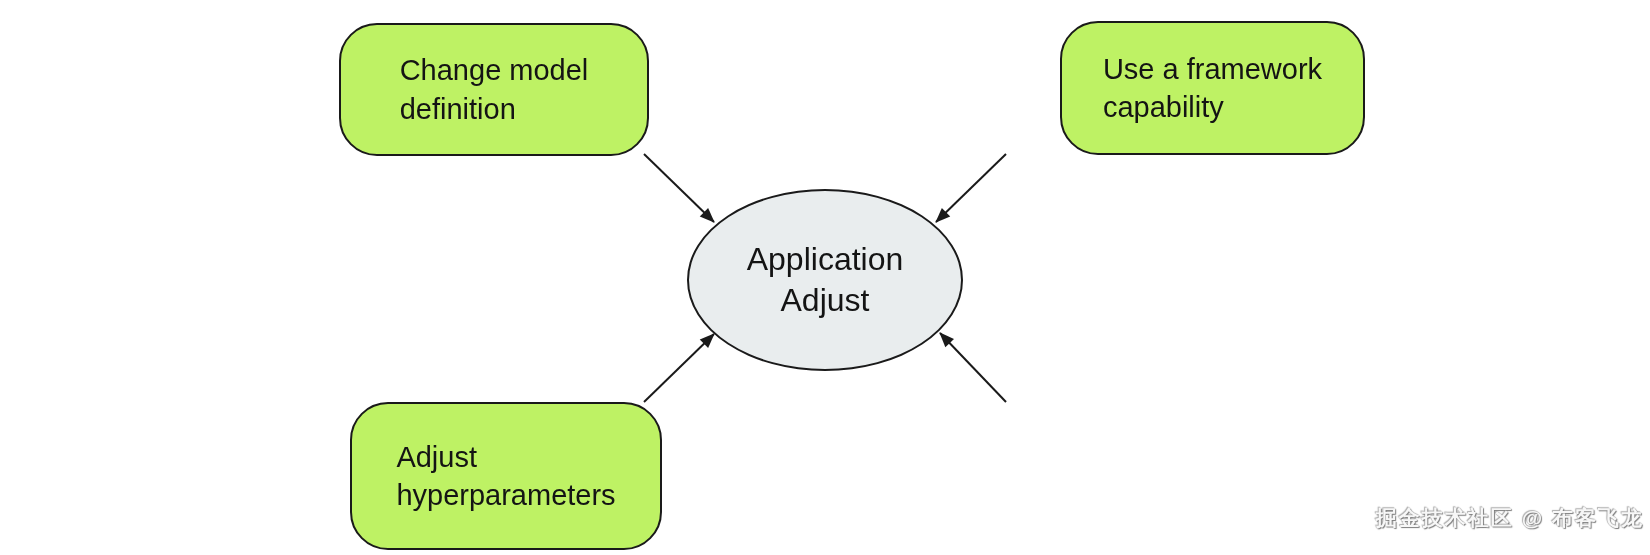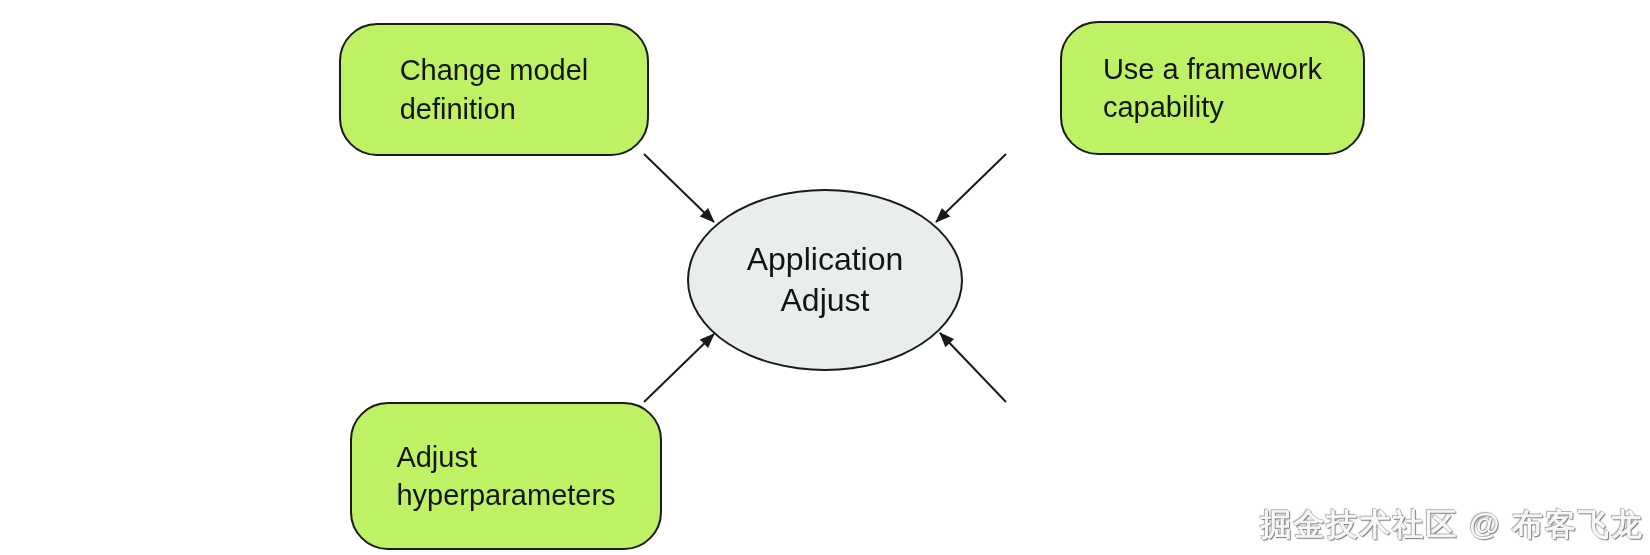--- a/index.html
+++ b/index.html
@@ -51,21 +51,21 @@
   .arrows {
     position: absolute;
     left: 0; top: 0;
     width: 1650px; height: 555px;
     z-index: 1;
   }
   .watermark {
     position: absolute;
     right: 6px;
     top: 504px;
-    font-size: 31px;
+    font-size: 21px;
     font-weight: bold;
     letter-spacing: 2px;
     color: #f7f7f7;
     text-shadow: 1px 1px 1px #7d7d7d, -1px -1px 1px #aeaeae, 0 0 1px #9a9a9a;
     z-index: 3;
     white-space: nowrap;
   }
 </style>
 </head>
 <body>

